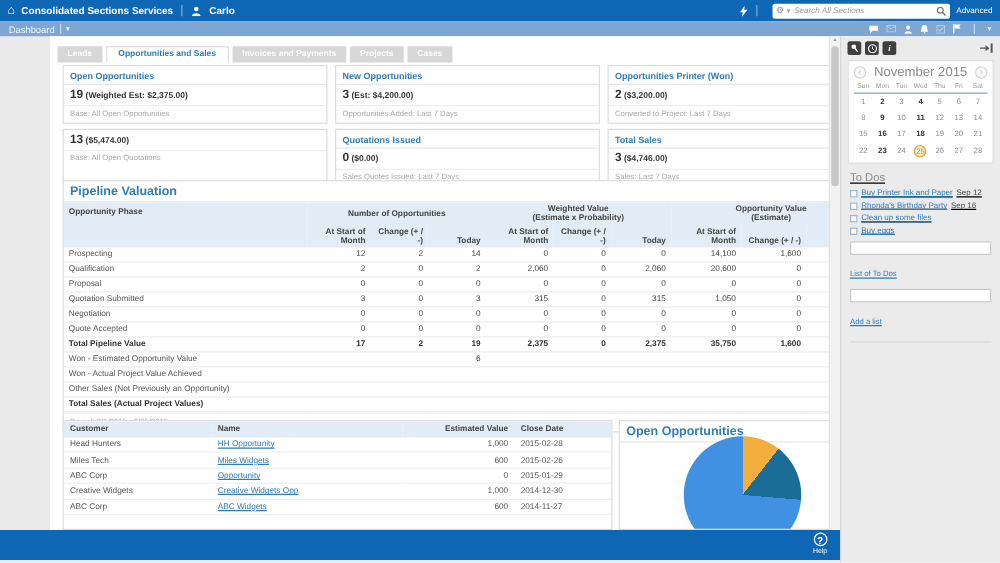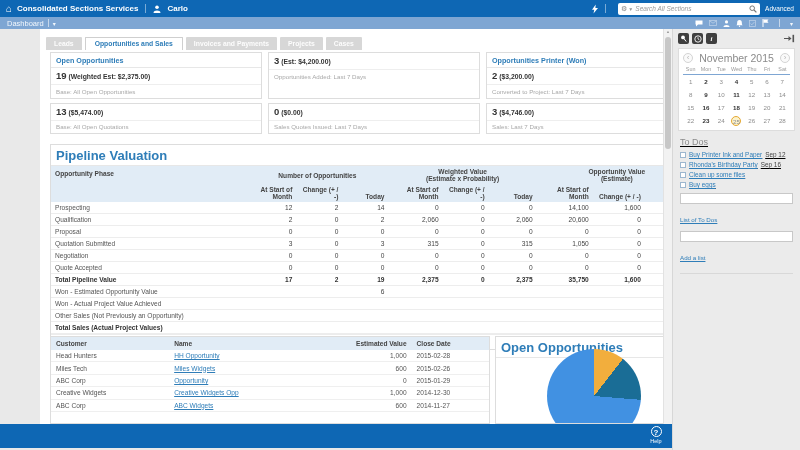--- a/index.html
+++ b/index.html
@@ -38,21 +38,21 @@
   .tab.active { background:#fff; color:#2e7db8; border:1px solid #cfcfcf; border-bottom:none; padding:2px 9px 3px; }
 
   .cards { position:absolute; top:23px; left:10px; width:648px; display:grid; grid-template-columns:1fr 1fr 1fr; gap:4px 6px; }
   .card { border:1px solid #ddd; background:#fff; }
   .card-title { color:#2e7db8; font-weight:bold; font-size:7.2px; padding:3px 5px 2px; border-bottom:1px solid #e7e7e7; }
   .card-value { padding:2px 5px 3px; border-bottom:1px solid #eee; font-size:6.8px; font-weight:bold; color:#333; }
   .card-value .big { font-size:9.5px; }
   .card-caption { font-size:6.2px; color:#a8a8a8; padding:2.5px 5px 3px; }
 
   .panel { position:absolute; border:1px solid #ddd; background:#fff; }
-  .panel-title { color:#2e7db8; font-weight:bold; font-size:13px; padding:3px 5px 2px; border-bottom:1px solid #e7e7e7; }
+  .panel-title { color:#2e7db8; font-weight:bold; font-size:10px; padding:3px 5px 2px; border-bottom:1px solid #e7e7e7; }
 
   .pipeline-panel { top:115px; left:10px; width:648px; }
   table { border-collapse:collapse; width:100%; table-layout:fixed; }
   .pl th, .pl td { font-size:6.6px; color:#444; }
   .pl thead th { background:#e1ecf6; font-weight:bold; padding:2px 4px; }
   .pl th.phase-h { text-align:left; vertical-align:top; padding-top:4px; }
   .pl th.group-h { text-align:center; }
   .pl th.sub { text-align:right; vertical-align:bottom; }
   .pl tbody td { padding:2px 4px; border-bottom:1px solid #ededed; }
   .pl td.phase { text-align:left; color:#555; }
@@ -200,37 +200,40 @@
       <div class="tab">Projects</div>
       <div class="tab">Cases</div>
     </div>
   <div class="cards">
       <div class="card">
         <div class="card-title">Open Opportunities</div>
         <div class="card-value"><span class="big">19</span><span> (Weighted Est: $2,375.00)</span></div>
         <div class="card-caption">Base: All Open Opportunities</div>
       </div>
       <div class="card">
+        <div class="card-title">New Opportunities</div>
         <div class="card-value"><span class="big">3</span><span> (Est: $4,200.00)</span></div>
         <div class="card-caption">Opportunities Added: Last 7 Days</div>
       </div>
       <div class="card">
         <div class="card-title">Opportunities Printer (Won)</div>
         <div class="card-value"><span class="big">2</span><span> ($3,200.00)</span></div>
         <div class="card-caption">Converted to Project: Last 7 Days</div>
       </div>
       <div class="card">
         <div class="card-value"><span class="big">13</span><span> ($5,474.00)</span></div>
         <div class="card-caption">Base: All Open Quotations</div>
       </div>
       <div class="card">
+        <div class="card-title">Quotations Issued</div>
         <div class="card-value"><span class="big">0</span><span> ($0.00)</span></div>
         <div class="card-caption">Sales Quotes Issued: Last 7 Days</div>
       </div>
       <div class="card">
+        <div class="card-title">Total Sales</div>
         <div class="card-value"><span class="big">3</span><span> ($4,746.00)</span></div>
         <div class="card-caption">Sales: Last 7 Days</div>
       </div>
     </div>
 
   <div class="panel pipeline-panel">
     <div class="panel-title">Pipeline Valuation</div>
     <table class="pl">
       <colgroup>
         <col style="width:195px">

